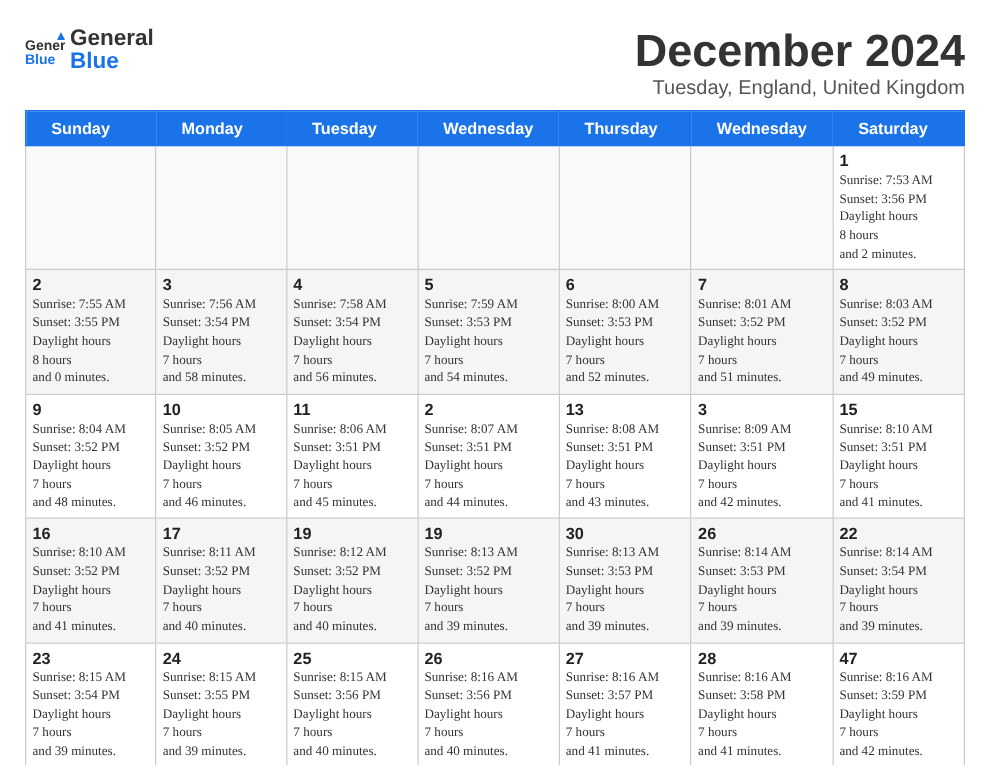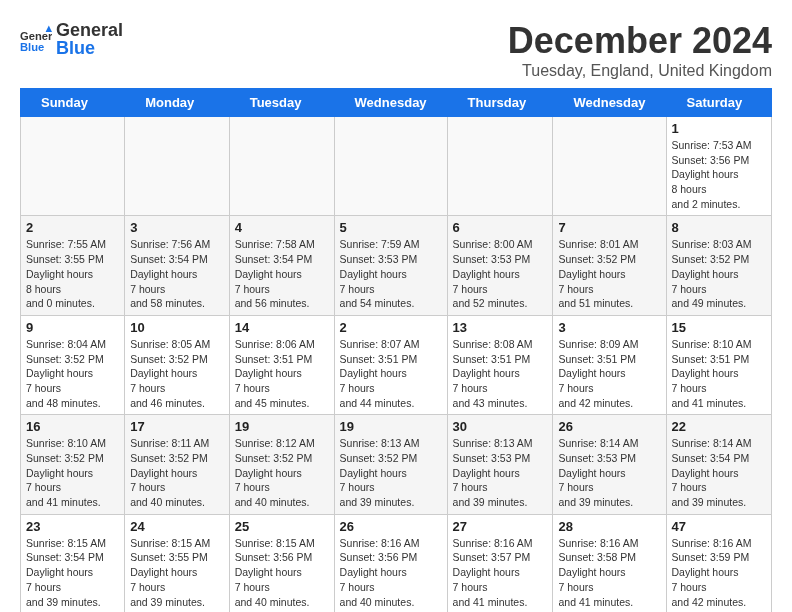--- a/index.html
+++ b/index.html
@@ -66,20 +66,21 @@
       font-size: 13px;
       font-weight: bold;
       color: #222;
       display: block;
       margin-bottom: 2px;
     }
     .day-info {
       font-size: 10.5px;
       color: #333;
       line-height: 1.4;
+      font-family: Liberation Serif, serif;
     }
     td.empty {
       background: #f9f9f9;
     }
   </style>
 </head>
 <body>
 
 <div class="header">
   <div class="logo">
@@ -207,21 +208,21 @@
         <td>
         <span class="day-num">10</span>
         <div class="day-info">
           Sunrise: 8:05 AM<br>
           Sunset: 3:52 PM<br>
           Daylight hours<br>
           7 hours<br>and 46 minutes.
         </div>
       </td>
         <td>
-        <span class="day-num">14</span>
+        <span class="day-num">11</span>
         <div class="day-info">
           Sunrise: 8:06 AM<br>
           Sunset: 3:51 PM<br>
           Daylight hours<br>
           7 hours<br>and 45 minutes.
         </div>
       </td>
         <td>
         <span class="day-num">2</span>
         <div class="day-info">

